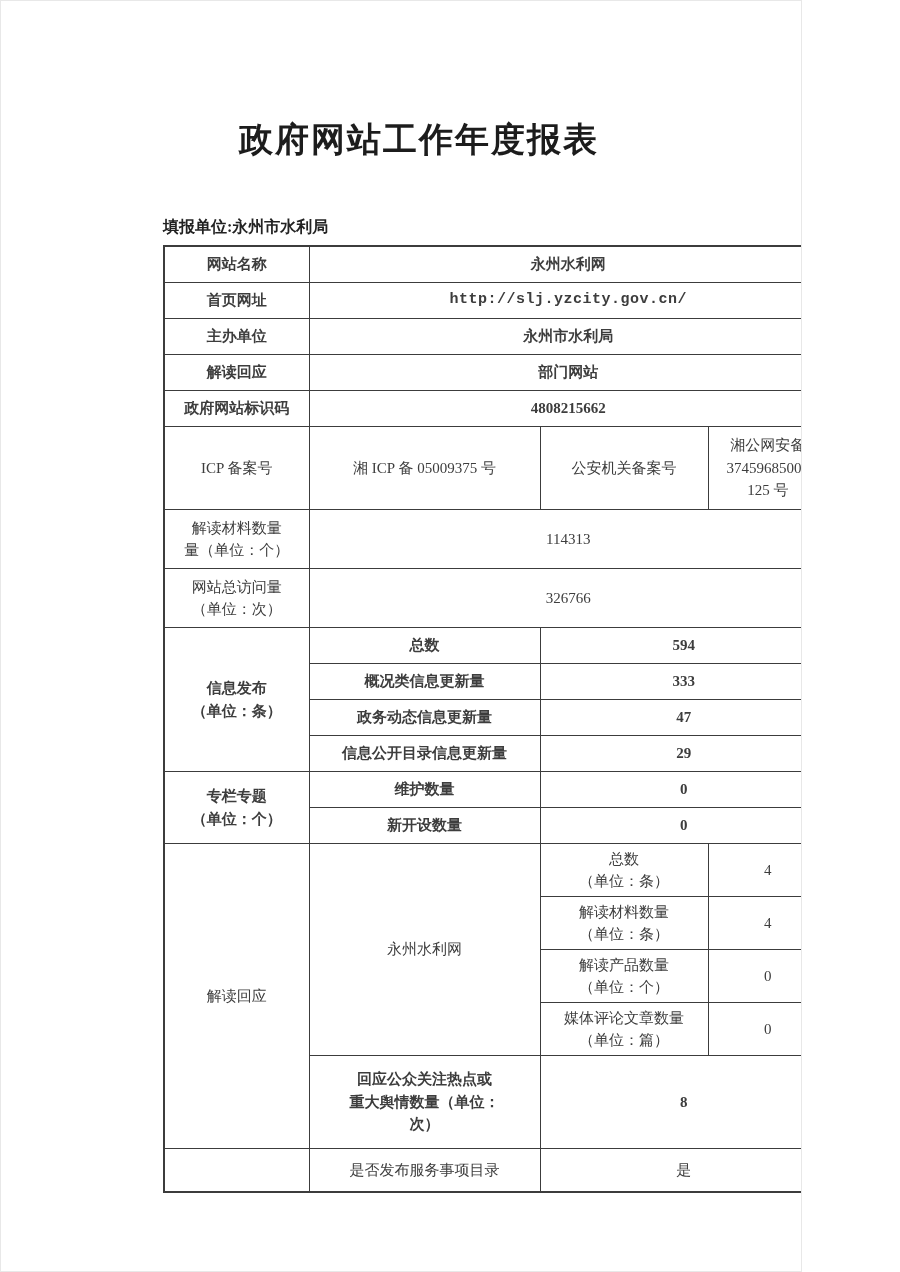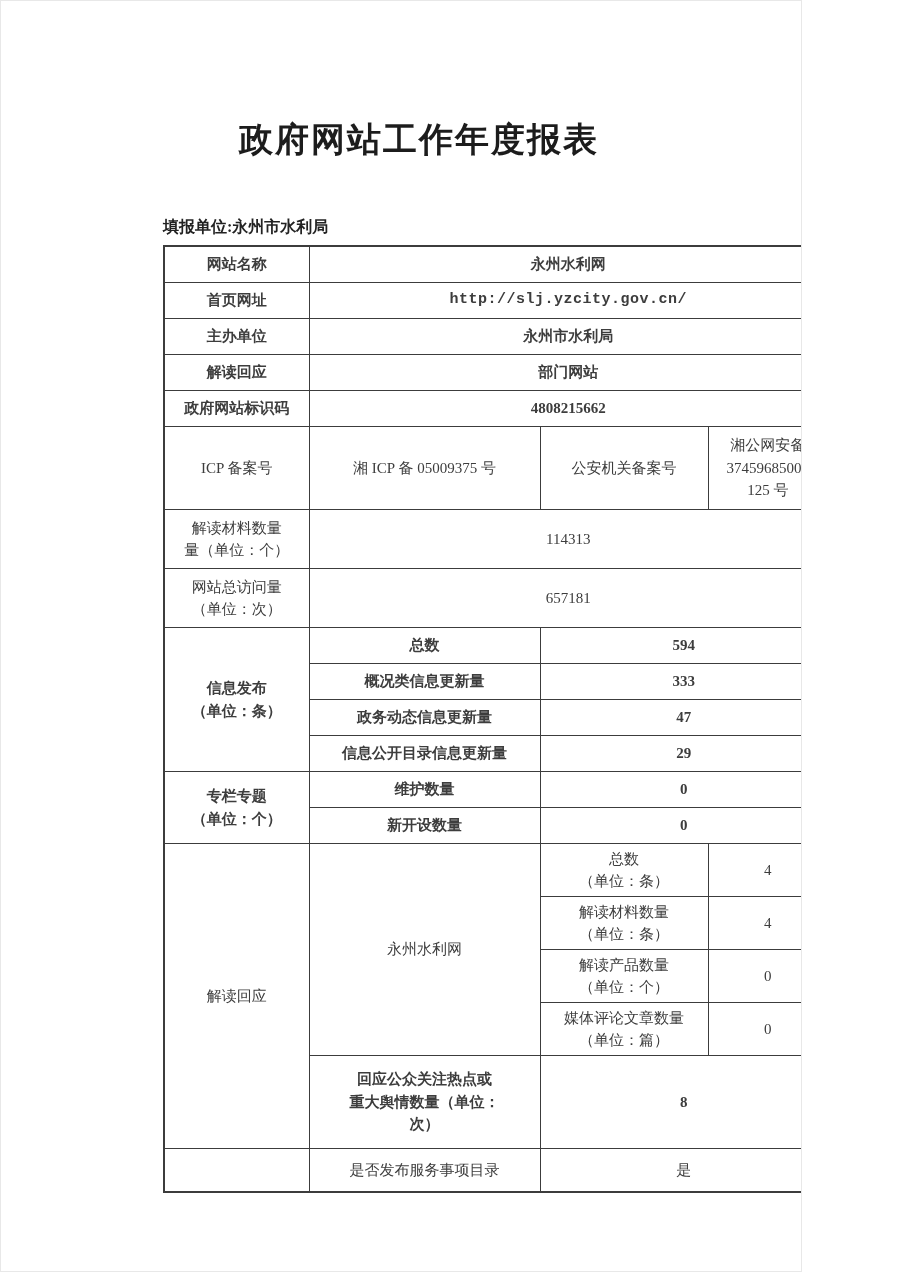--- a/index.html
+++ b/index.html
@@ -122,21 +122,21 @@
 
     <tr class="h56">
       <td>解读材料数量
 量（单位：个）</td>
       <td colspan="3" class="num">114313</td>
     </tr>
 
     <tr class="h56">
       <td>网站总访问量
 （单位：次）</td>
-      <td colspan="3" class="num">657181</td>
+      <td colspan="3" class="num">326766</td>
     </tr>
 
     <tr class="h31">
       <td rowspan="4">信息发布
 （单位：条）</td>
       <td>总数</td>
       <td colspan="2" class="num">594</td>
     </tr>
     <tr class="h31">
       <td>概况类信息更新量</td>

